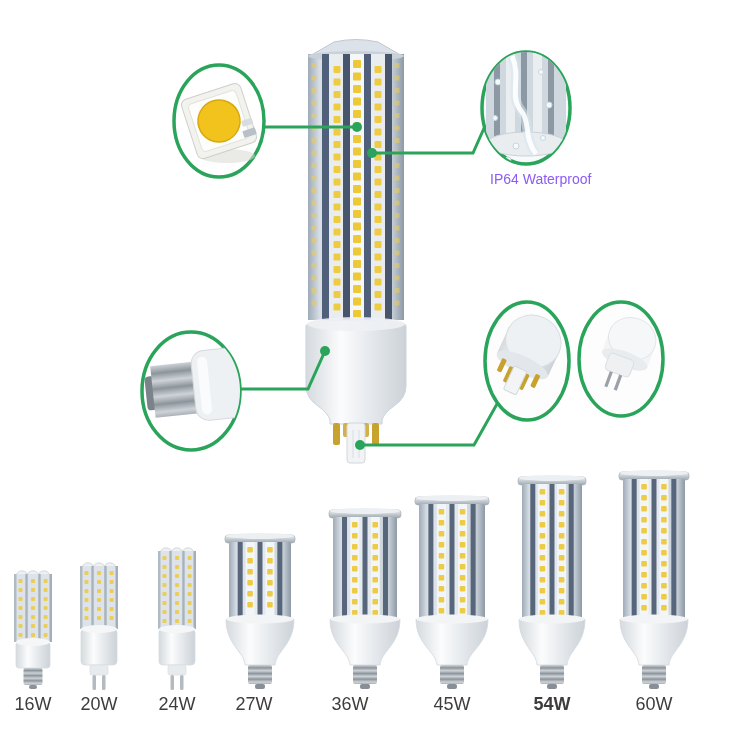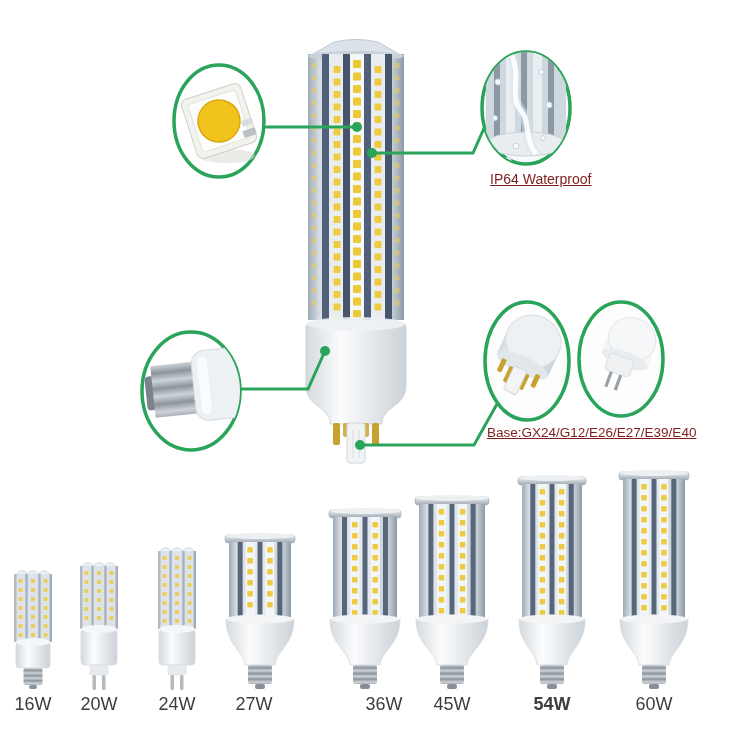--- a/index.html
+++ b/index.html
@@ -1,19 +1,19 @@
 <!DOCTYPE html>
 <html><head>
 <meta charset="utf-8">
 <style>
   html,body{margin:0;padding:0;background:#ffffff;}
   .stage{position:relative;width:730px;height:730px;background:#ffffff;overflow:hidden;
          font-family:"Liberation Sans",sans-serif;}
   .stage svg{position:absolute;left:0;top:0;}
-  .lbl{position:absolute;color:#7f1d1d;font-size:14px;line-height:19px;white-space:nowrap;text-decoration:underline;}
+  .lbl{position:absolute;color:#8b5cf6;font-size:14px;line-height:19px;white-space:nowrap;}
   .lbl.smd{left:178px;top:184px;}
   .lbl.ip64{left:490px;top:170px;}
   .lbl.dia{left:148px;top:452px;}
   .lbl.base{left:487px;top:423px;font-size:13.5px;}
   .watt{position:absolute;top:694px;width:70px;text-align:center;font-size:18px;color:#3d3d3d;}
 </style>
 </head>
 <body>
 
 <div class="stage">
@@ -543,25 +543,24 @@
           <ellipse cx="654" cy="619" rx="34" ry="4.5" fill="#f2f4f6"></ellipse>
           <rect x="642" y="665" width="24" height="19" rx="2" fill="url(#gScrew)"></rect>
           <rect x="649" y="684" width="10" height="5" rx="2" fill="#878e95"></rect>
         </g>
       </g>
 </svg>
 
 <div class="lbl smd">
 </div>
 <div class="lbl ip64">IP64 Waterproof</div>
-<div class="lbl base">Base:GX24/G12/E26/E27/E39/E40</div>
 <div id="wattRow">
       <div class="watt" style="left: -2px;">16W</div>
       <div class="watt" style="left: 64px;">20W</div>
       <div class="watt" style="left: 142px;">24W</div>
       <div class="watt" style="left: 219px;">27W</div>
-      <div class="watt" style="left: 349px;">36W</div>
+      <div class="watt" style="left: 315px;">36W</div>
       <div class="watt" style="left: 417px;">45W</div>
       <div class="watt" style="left: 517px; font-weight: bold;">54W</div>
       <div class="watt" style="left: 619px;">60W</div>
     </div>
 
 </div>
 
 </body></html>

